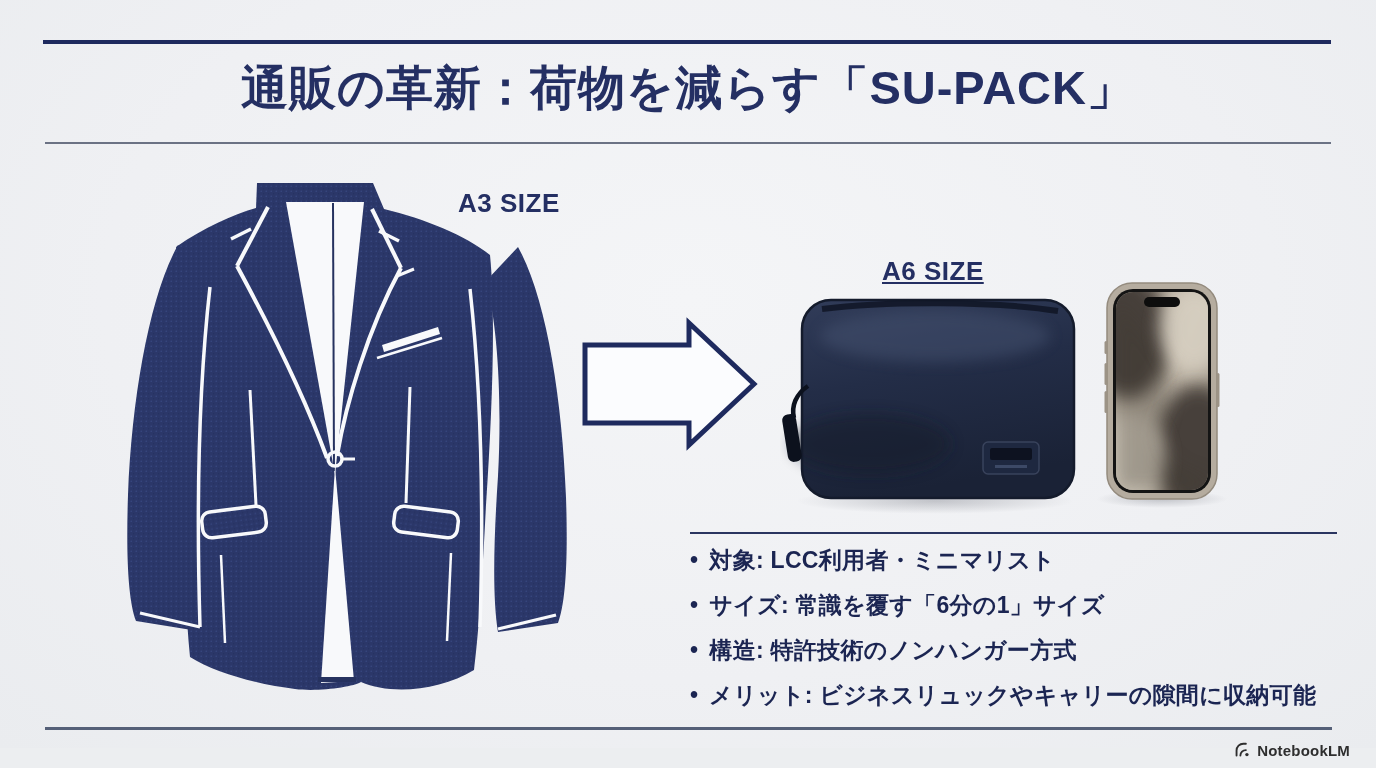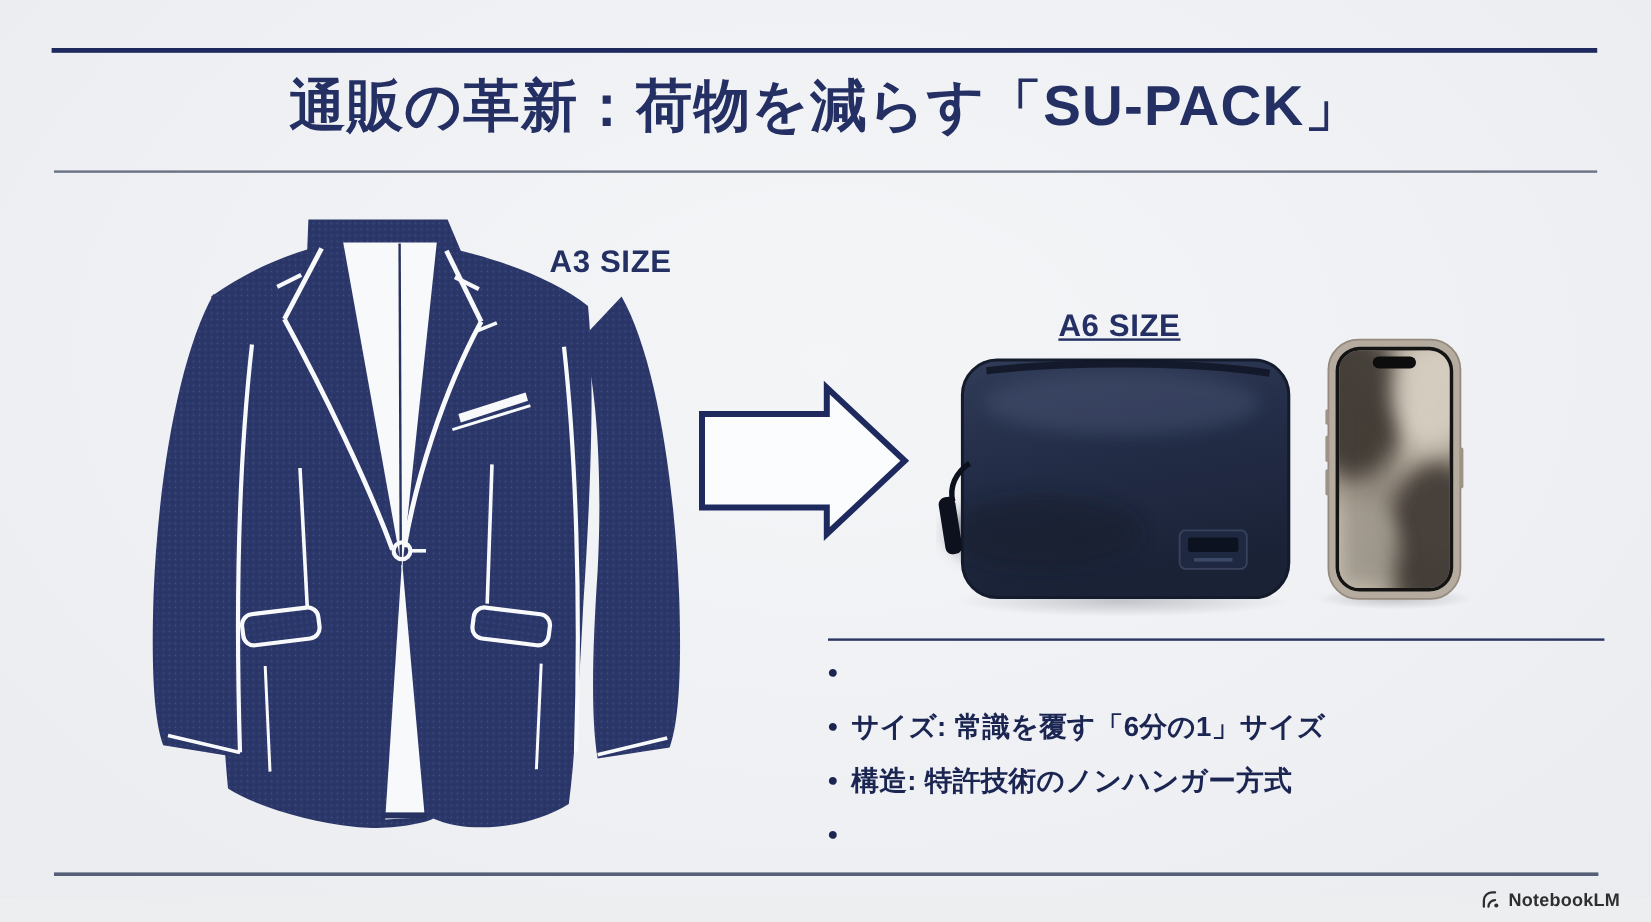--- a/index.html
+++ b/index.html
@@ -23,21 +23,21 @@
   .page-title {
     position: absolute; left: 0; top: 57px; width: 100%;
     text-align: center;
     font-size: 47px; font-weight: bold; color: #242f63;
     letter-spacing: 1px; line-height: 1.3;
   }
   .size-label {
     position: absolute;
     font-size: 26px; font-weight: bold; color: #242f63; letter-spacing: 0.5px;
   }
-  .label-a3 { left: 458px; top: 203px; }
+  .label-a3 { left: 458px; top: 188px; }
   .label-a6 { left: 882px; top: 256px; text-decoration: underline; }
 
   .jacket-wrap { position: absolute; left: 120px; top: 175px; width: 460px; height: 540px; }
   .arrow-wrap  { position: absolute; left: 580px; top: 316px; width: 180px; height: 136px; }
   .pouch-wrap  { position: absolute; left: 780px; top: 294px; width: 300px; height: 210px; }
   .phone-wrap  { position: absolute; left: 1102px; top: 281px; width: 120px; height: 220px; }
 
   .shadow {
     position: absolute; border-radius: 50%;
     background: radial-gradient(ellipse, rgba(30,35,50,0.22) 0%, rgba(30,35,50,0) 70%);
@@ -207,31 +207,33 @@
 
       <rect x="42" y="16" width="36" height="10" rx="5" fill="#0d0d0d"></rect>
     </svg>
   </div>
 
   <div class="rule rule-feat"></div>
 
   <ul class="feature-list">
     <li>
       <span class="dot">•</span>
+      <span class="txt">対象: LCC利用者・ミニマリスト</span>
     </li>
     <li>
       <span class="dot">•</span>
       <span class="txt">サイズ: 常識を覆す「6分の1」サイズ</span>
     </li>
     <li>
       <span class="dot">•</span>
       <span class="txt">構造: 特許技術のノンハンガー方式</span>
     </li>
     <li>
       <span class="dot">•</span>
+      <span class="txt">メリット: ビジネスリュックやキャリーの隙間に収納可能</span>
     </li>
   </ul>
 
   <div class="rule rule-bottom"></div>
 
   <div class="footer-brand">
     <svg width="17" height="17" viewBox="0 0 20 20">
       <path d="M3,16 L3,10 A8,8 0 0 1 11,2 L14,2" fill="none" stroke="#2e2e2e" stroke-width="2.2" stroke-linecap="round"></path>
       <path d="M7.5,16 A6.5,6.5 0 0 1 14,9.5" fill="none" stroke="#2e2e2e" stroke-width="2.2" stroke-linecap="round"></path>
       <circle cx="15.2" cy="14.8" r="2" fill="#2e2e2e"></circle>

